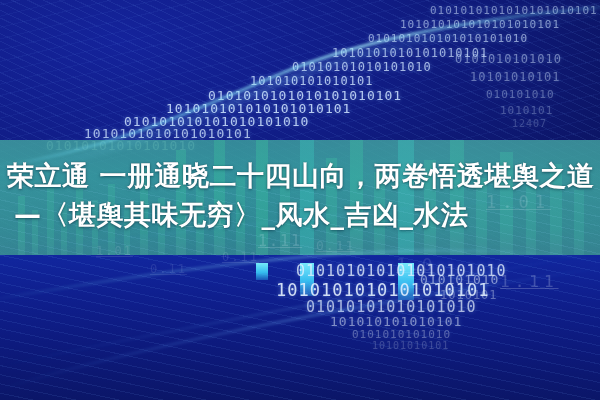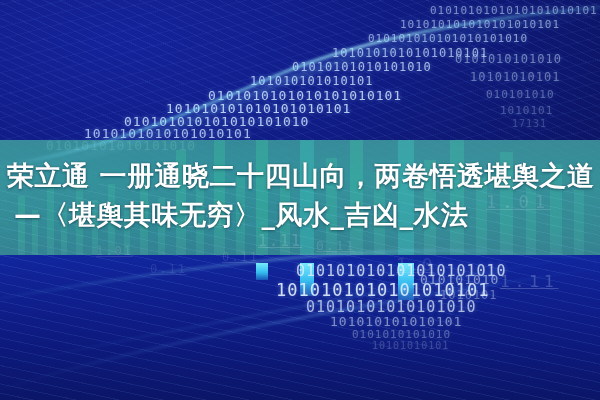--- a/index.html
+++ b/index.html
@@ -143,21 +143,21 @@
       <div class="binary" style="left: 250px; top: 74px; font-size: 12px; opacity: 0.82;">101010101010101</div>
       <div class="binary" style="left: 208px; top: 88px; font-size: 13px; opacity: 0.86;">0101010101010101010101</div>
       <div class="binary" style="left: 166px; top: 101px; font-size: 13px; opacity: 0.88;">101010101010101010101</div>
       <div class="binary" style="left: 124px; top: 114px; font-size: 13px; opacity: 0.85;">010101010101010101010</div>
       <div class="binary" style="left: 84px; top: 126px; font-size: 13px; opacity: 0.78;">1010101010101010101</div>
       <div class="binary" style="left: 46px; top: 138px; font-size: 13px; opacity: 0.62;">01010101010101010</div>
       <div class="binary" style="left: 455px; top: 52px; font-size: 12px; opacity: 0.5;">0101010101010</div>
       <div class="binary" style="left: 470px; top: 70px; font-size: 12px; opacity: 0.45;">10101010101</div>
       <div class="binary" style="left: 486px; top: 88px; font-size: 11px; opacity: 0.38;">010101010</div>
       <div class="binary" style="left: 500px; top: 104px; font-size: 11px; opacity: 0.3;">1010101</div>
-      <div class="binary" style="left: 512px; top: 118px; font-size: 10px; opacity: 0.24;">17131</div>
+      <div class="binary" style="left: 512px; top: 118px; font-size: 10px; opacity: 0.24;">12407</div>
     </div>
 
   <div class="bars" id="bar-field">
       <div class="bar" style="left: 18px; width: 7px; top: 196px; height: 67px; bottom: auto; background: linear-gradient(rgb(63, 207, 154) 0%, rgb(63, 207, 154) 65%, rgba(255, 255, 255, 0.35) 100%); opacity: 0.55;"></div>
       <div class="bar" style="left: 32px; width: 6px; top: 210px; height: 53px; bottom: auto; background: linear-gradient(rgb(74, 214, 164) 0%, rgb(74, 214, 164) 65%, rgba(255, 255, 255, 0.35) 100%); opacity: 0.45;"></div>
       <div class="bar" style="left: 47px; width: 7px; top: 188px; height: 75px; bottom: auto; background: linear-gradient(rgb(56, 204, 148) 0%, rgb(56, 204, 148) 65%, rgba(255, 255, 255, 0.35) 100%); opacity: 0.5;"></div>
       <div class="bar" style="left: 61px; width: 6px; top: 205px; height: 58px; bottom: auto; background: linear-gradient(rgb(70, 210, 160) 0%, rgb(70, 210, 160) 65%, rgba(255, 255, 255, 0.35) 100%); opacity: 0.45;"></div>
       <div class="bar" style="left: 76px; width: 7px; top: 176px; height: 87px; bottom: auto; background: linear-gradient(rgb(51, 201, 142) 0%, rgb(51, 201, 142) 65%, rgba(255, 255, 255, 0.35) 100%); opacity: 0.52;"></div>
       <div class="bar" style="left: 92px; width: 6px; top: 200px; height: 63px; bottom: auto; background: linear-gradient(rgb(69, 212, 162) 0%, rgb(69, 212, 162) 65%, rgba(255, 255, 255, 0.35) 100%); opacity: 0.45;"></div>
       <div class="bar" style="left: 108px; width: 7px; top: 184px; height: 79px; bottom: auto; background: linear-gradient(rgb(56, 205, 149) 0%, rgb(56, 205, 149) 65%, rgba(255, 255, 255, 0.35) 100%); opacity: 0.5;"></div>

